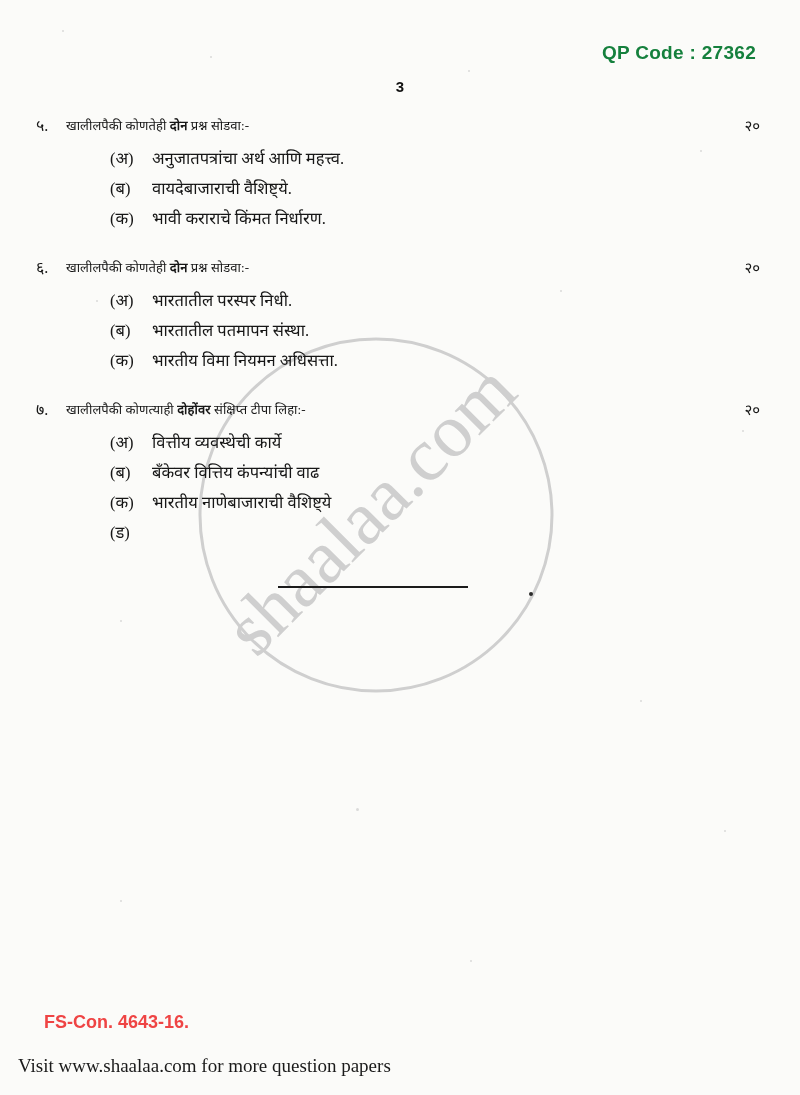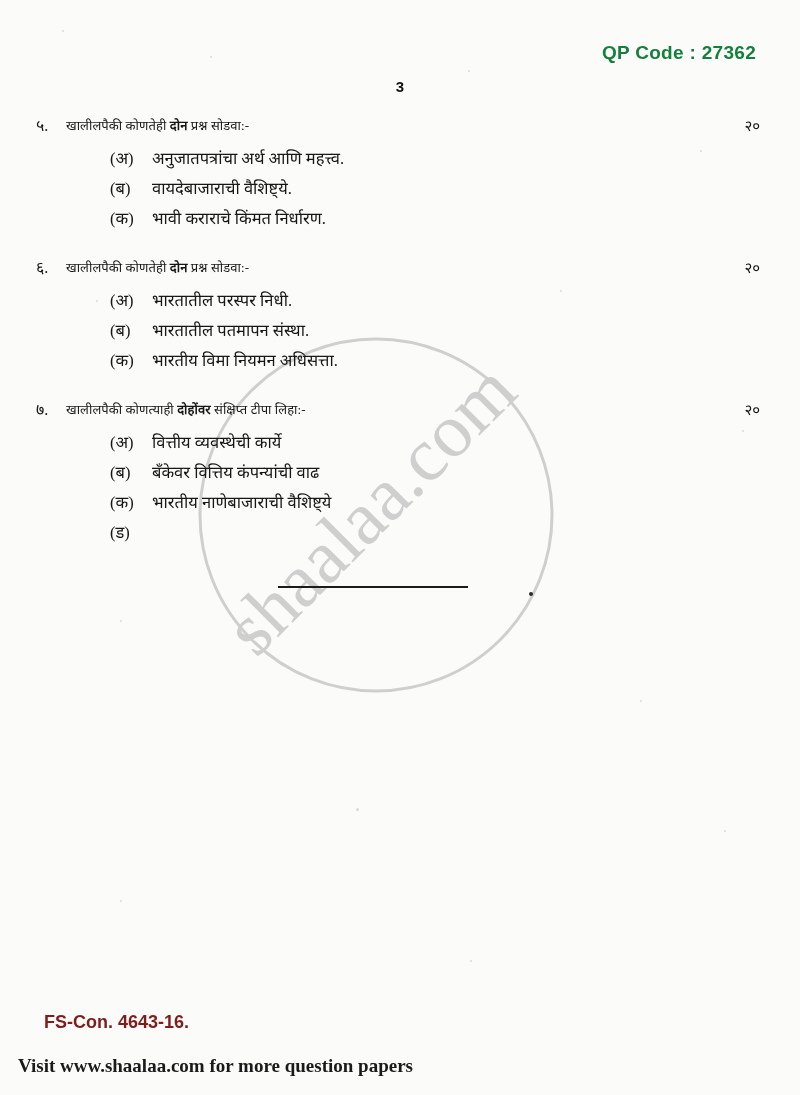--- a/index.html
+++ b/index.html
@@ -149,32 +149,31 @@
   }
 
   
   .footer-code {
     position: absolute;
     left: 44px;
     bottom: 62px;
     font-family: "Liberation Sans", sans-serif;
     font-weight: bold;
     font-size: 18px;
-    color: #7f1d1d;
+    color: #ef4444;
     z-index: 3;
   }
   .footer-visit {
     position: absolute;
     left: 18px;
     bottom: 18px;
     font-family: "Liberation Serif", serif;
     font-size: 19px;
     color: #1a1a1a;
     z-index: 3;
-    font-weight: bold;
   }
 </style>
 </head>
 <body>
 
 <div class="page">
 
   <div class="speck" style="left:62px; top:30px; width:2px; height:2px;"></div>
   <div class="speck" style="left:210px; top:56px; width:2px; height:2px;"></div>
   <div class="speck" style="left:468px; top:70px; width:2px; height:2px;"></div>

